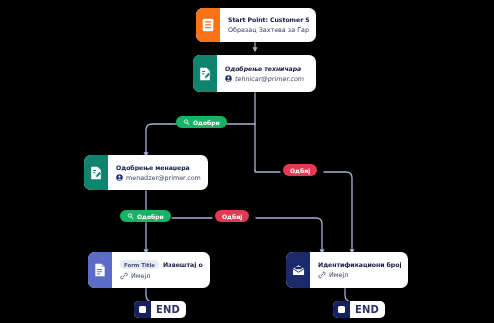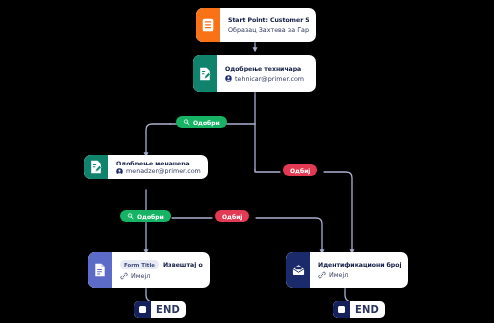--- a/index.html
+++ b/index.html
@@ -207,21 +207,21 @@
       </svg>
     </div>
     <div class="node-body">
       <div class="node-title">Start Point: Customer Submis...</div>
       <div class="node-sub">
         <span class="node-sub-text">Образац Захтева за Гара...</span>
       </div>
     </div>
   </div>
 
-  <div class="node" style="left:193px; top:55px; width:123px; height:37px;">
+  <div class="node" style="left:193px; top:55px; width:123px; height:37px;font-style:italic;">
     <div class="node-icon ic-green">
       <svg width="12" height="14" viewBox="0 0 12 14" aria-hidden="true">
         <path d="M1.2,0.8 H7.6 L10.8,3.9 V13.2 H1.2 Z" fill="#ffffff"></path>
         <rect x="2.9" y="4.0" width="3.4" height="1.1" rx="0.5" fill="#10836c"></rect>
         <rect x="2.9" y="6.2" width="2.6" height="1.1" rx="0.5" fill="#10836c"></rect>
         <path d="M9.4,5.6 L11.2,7.4 L7.6,11.0 L5.6,11.4 L6.0,9.4 Z" fill="#10836c" stroke="#ffffff" stroke-width="0.5"></path>
       </svg>
     </div>
     <div class="node-body">
       <div class="node-title">Одобрење техничара</div>
@@ -231,21 +231,21 @@
             <circle cx="5" cy="5" r="4.6" fill="#1b2a6b"></circle>
             <circle cx="5" cy="3.8" r="1.5" fill="#ffffff"></circle>
             <path d="M2.1,8.2 C2.6,6.5 7.4,6.5 7.9,8.2 Z" fill="#ffffff"></path>
           </svg>
         </span>
         <span class="node-sub-text">tehnicar@primer.com</span>
       </div>
     </div>
   </div>
 
-  <div class="node" style="left:84px; top:155px; width:124px; height:24px;">
+  <div class="node" style="left:84px; top:155px; width:124px; height:35px;">
     <div class="node-icon ic-green">
       <svg width="12" height="14" viewBox="0 0 12 14" aria-hidden="true">
         <path d="M1.2,0.8 H7.6 L10.8,3.9 V13.2 H1.2 Z" fill="#ffffff"></path>
         <rect x="2.9" y="4.0" width="3.4" height="1.1" rx="0.5" fill="#10836c"></rect>
         <rect x="2.9" y="6.2" width="2.6" height="1.1" rx="0.5" fill="#10836c"></rect>
         <path d="M9.4,5.6 L11.2,7.4 L7.6,11.0 L5.6,11.4 L6.0,9.4 Z" fill="#10836c" stroke="#ffffff" stroke-width="0.5"></path>
       </svg>
     </div>
     <div class="node-body">
       <div class="node-title">Одобрење менаџера</div>

